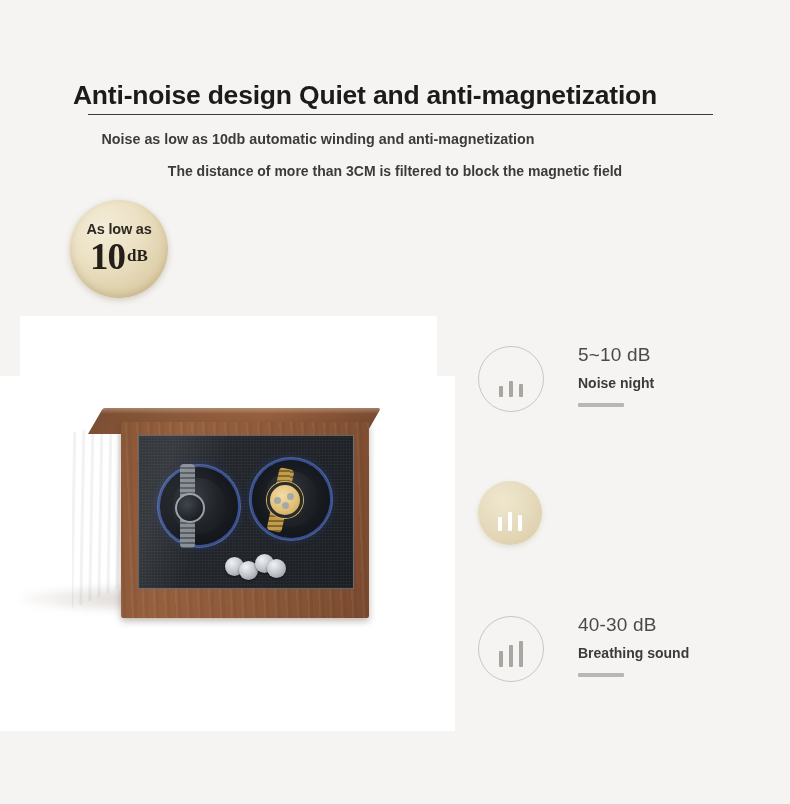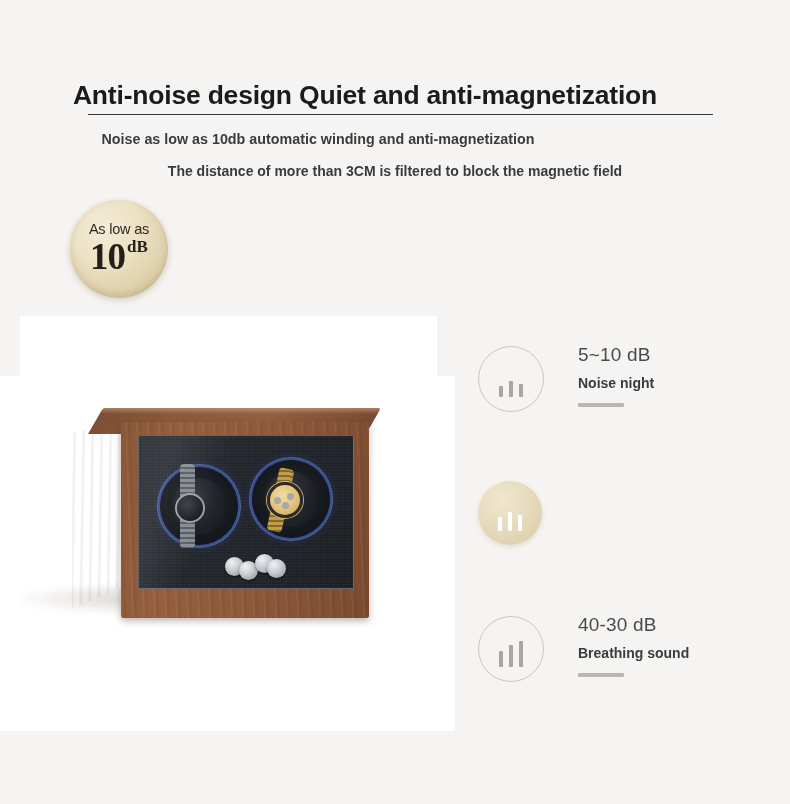--- a/index.html
+++ b/index.html
@@ -34,25 +34,25 @@
   
   .badge{
     position:absolute;left:70px;top:200px;width:98px;height:98px;
     border-radius:50%;
     background:
       radial-gradient(circle at 34% 28%, #f3ecd8 0%, #ece1c4 38%, #ddcfa9 72%, #cdba8e 100%);
     box-shadow:0 2px 6px rgba(130,110,70,.30), inset 0 -3px 7px rgba(160,135,90,.30);
     display:flex;flex-direction:column;align-items:center;justify-content:center;
   }
   .badge-top{
-    font-size:14.5px;font-weight:normal;color:#2e2a22;
+    font-size:14.5px;font-weight:bold;color:#2e2a22;
     margin-top:-2px;letter-spacing:-.2px;
   }
   .badge-bot{
-    display:flex;align-items:flex-start;justify-content:center;
+    display:flex;align-items:center;justify-content:center;
     color:#241f18;line-height:1;margin-top:1px;
   }
   .badge-num{font-family:"Liberation Serif", serif;font-size:37px;font-weight:bold;letter-spacing:-1px;}
   .badge-unit{font-family:"Liberation Serif", serif;font-size:17px;font-weight:bold;margin-left:2px;margin-bottom:3px;}
 
   
   .panel-top{
     position:absolute;left:20px;top:316px;width:417px;height:61px;
     background:#ffffff;
   }

